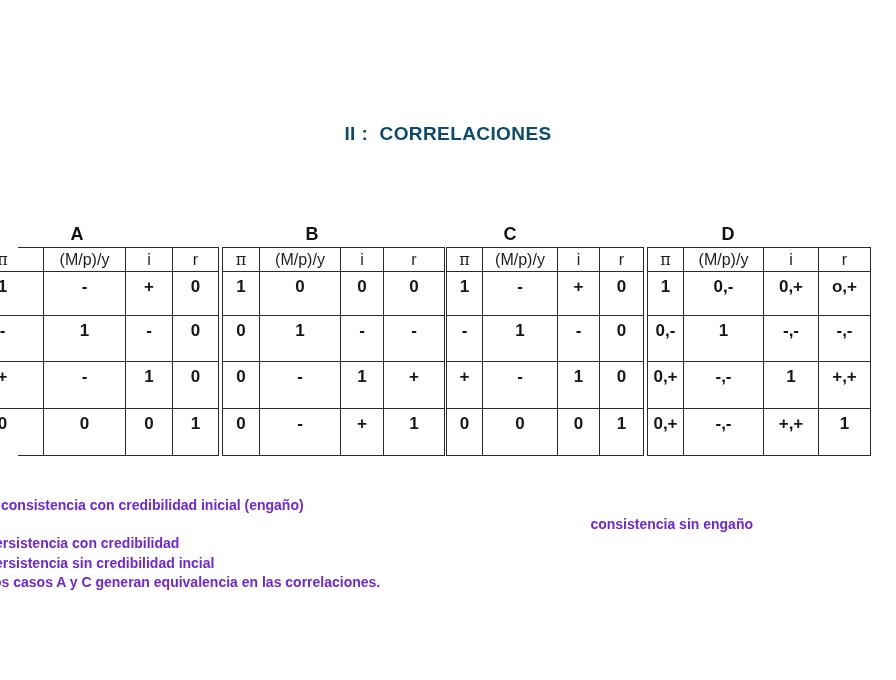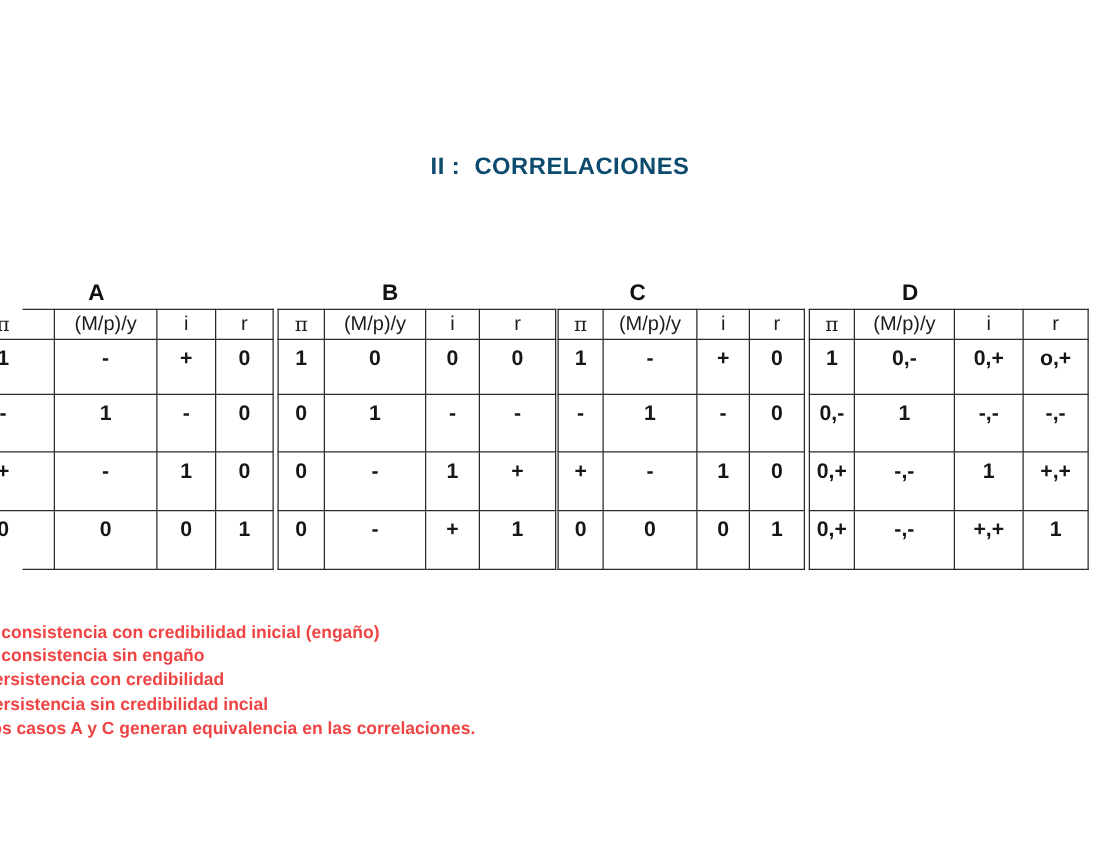--- a/index.html
+++ b/index.html
@@ -76,28 +76,28 @@
     background:#ffffff;z-index:5;
   }
   #patch-top{top:245px;}
   #patch-bottom{top:452px;}
 
   .notes{
     position:absolute;
     top:496px;left:0;width:752px;
     font-size:14px;font-weight:bold;
     line-height:19.2px;
-    color:#ef4444;
+    color:#6d28d9;
   }
   .notes .note-line{
     position:relative;
     white-space:pre;
   }
   .notes .note-line:nth-child(1){left:1px;}
-  .notes .note-line:nth-child(2){left:1px;}
+  .notes .note-line:nth-child(2){left:1px;text-align:right;}
   .notes .note-line:nth-child(3){left:-5px;}
   .notes .note-line:nth-child(4){left:-5px;}
   .notes .note-line:nth-child(5){left:-7px;}
 </style>
 </head>
 <body>
 
 <div id="page">
 
   <div class="doc-title">II :  CORRELACIONES</div>

